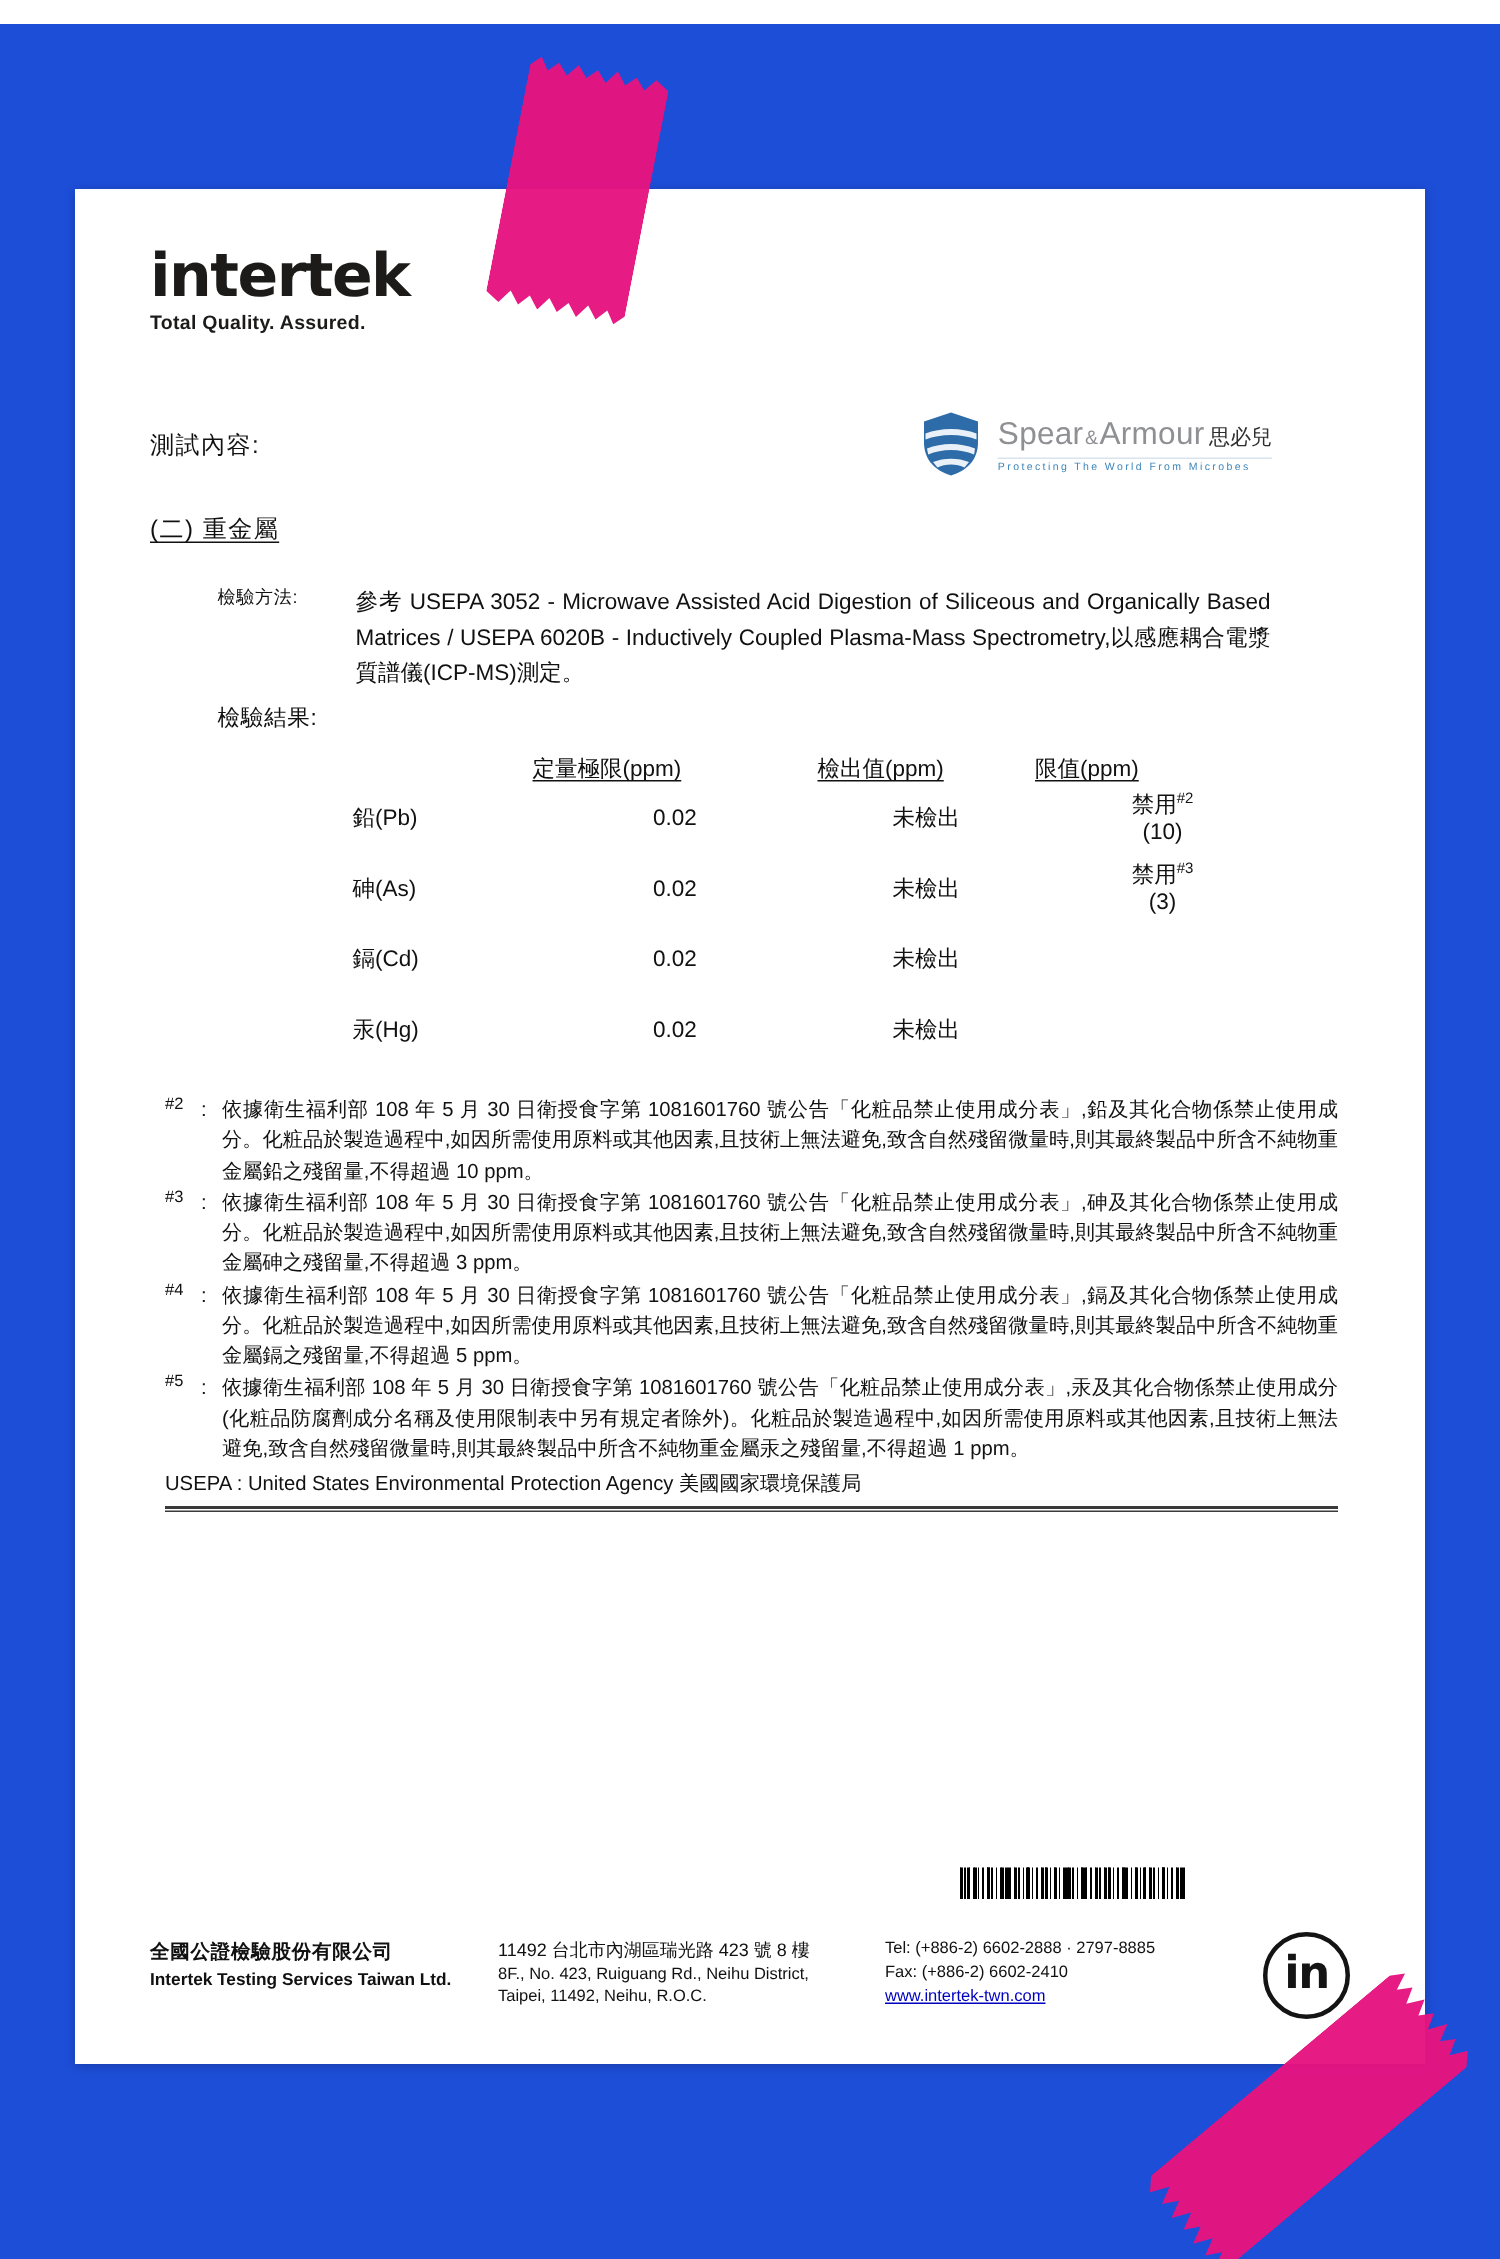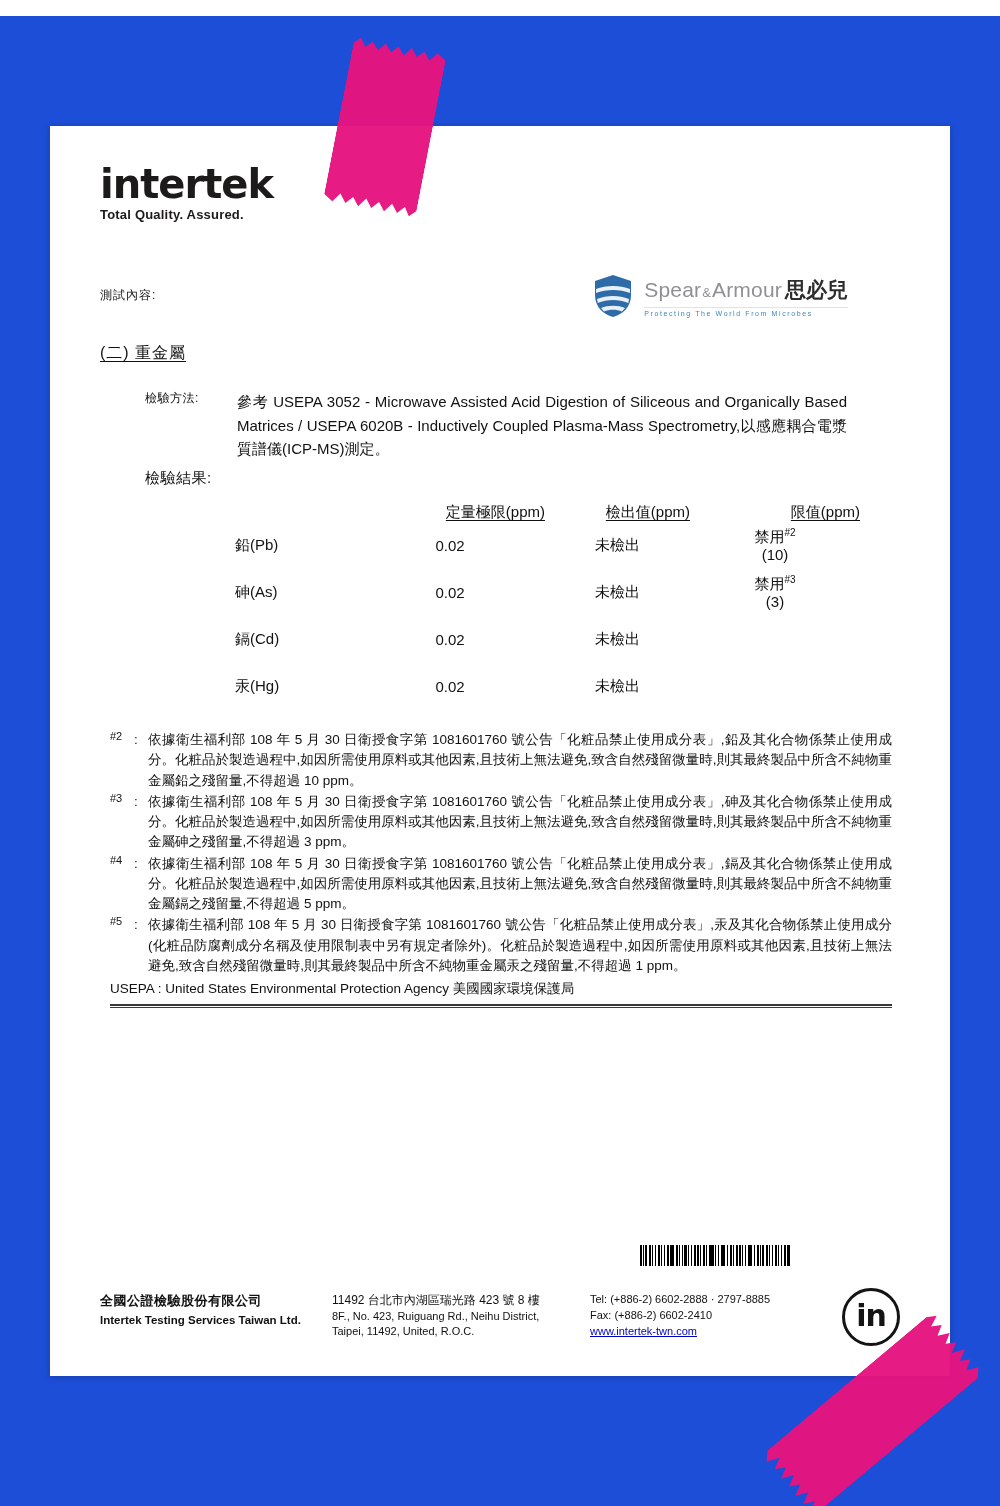--- a/index.html
+++ b/index.html
@@ -31,44 +31,44 @@
     padding:38px 50px 30px 50px;display:flex;flex-direction:column;
   }
 
   
   .itk-logo{line-height:1;}
   .itk-wordmark{font-size:40px;font-weight:800;letter-spacing:-1px;color:#1c1b1a;font-family:"DejaVu Sans","Liberation Sans",sans-serif;}
   .itk-tagline{font-size:13px;font-weight:bold;color:#1c1b1a;margin-top:4px;letter-spacing:.2px;}
 
   
   .header-row{margin-top:52px;display:flex;justify-content:space-between;align-items:flex-start;}
-  .label-lg{font-size:12px;letter-spacing:1px;}
+  .label-lg{font-size:16px;letter-spacing:1px;}
   .test-content{padding-top:14px;}
   .sa-logo{display:flex;align-items:center;gap:8px;margin-right:52px;}
   .sa-shield{width:46px;height:46px;flex:0 0 auto;}
   .sa-text{display:flex;flex-direction:column;}
   .sa-names{display:flex;align-items:baseline;white-space:nowrap;}
   .sa-name{font-size:21px;color:var(--spear_gray);letter-spacing:.2px;}
   .sa-amp{font-size:13px;color:var(--spear_gray);margin:0 1px;}
-  .sa-zh{font-size:21px;color:#2e2e2e;font-weight:bold;margin-left:3px;}
+  .sa-zh{font-size:14px;color:#2e2e2e;font-weight:normal;margin-left:3px;}
   .sa-tagline{font-size:7px;color:var(--tagline_blue);letter-spacing:1.6px;margin-top:3px;border-top:1px solid #d8e4ee;padding-top:2px;}
 
   .section-title{margin-top:24px;font-size:16px;text-decoration:underline;text-underline-offset:3px;letter-spacing:1px;}
 
   
   .method-row{margin-top:26px;margin-left:45px;display:flex;}
   .method-label{width:92px;flex:0 0 auto;font-size:12px;letter-spacing:.5px;}
   .method-text{width:610px;font-size:15px;line-height:1.58;text-align:justify;}
   .results-label{margin-left:45px;margin-top:8px;font-size:15px;letter-spacing:.5px;}
 
   
   .rtable{margin-left:135px;margin-top:6px;width:625px;}
   .t-row{display:grid;grid-template-columns:120px 190px 145px 170px;align-items:center;min-height:47px;}
   .t-head{min-height:28px;align-items:end;}
-  .th{font-size:15px;text-align:right;text-decoration:underline;text-underline-offset:3px;}
+  .th{font-size:15px;text-align:left;text-decoration:underline;text-underline-offset:3px;}
   .cell{font-size:15px;}
   .c-sub{text-align:left;}
   .c-loq,.c-res{text-align:center;}
   .c-limit{text-align:center;line-height:1.2;}
   .c-limit sup{font-size:10px;}
   .num{font-family:"Liberation Sans","DejaVu Sans",sans-serif;}
 
   
   .footnotes{margin-top:20px;margin-left:10px;width:782px;}
   .fn{display:flex;font-size:13.5px;line-height:1.5;margin-bottom:1px;}
@@ -218,21 +218,21 @@
     <div class="barcode"></div>
 
     <div class="footer">
       <div class="f-col1">
         <div class="f-company-zh">全國公證檢驗股份有限公司</div>
         <div class="f-company-en">Intertek Testing Services Taiwan Ltd.</div>
       </div>
       <div class="f-col2">
         <div class="f-addr-zh">11492 台北市內湖區瑞光路 423 號 8 樓</div>
         <div>8F., No. 423, Ruiguang Rd., Neihu District,</div>
-        <div>Taipei, 11492, United, R.O.C.</div>
+        <div>Taipei, 11492, Neihu, R.O.C.</div>
       </div>
       <div class="f-col3">
         <div>Tel: (+886-2) 6602-2888 · 2797-8885</div>
         <div>Fax: (+886-2) 6602-2410</div>
         <div><a class="f-link" href="#">www.intertek-twn.com</a></div>
       </div>
       <div class="roundel">
         <span>in</span>
       </div>
     </div>

